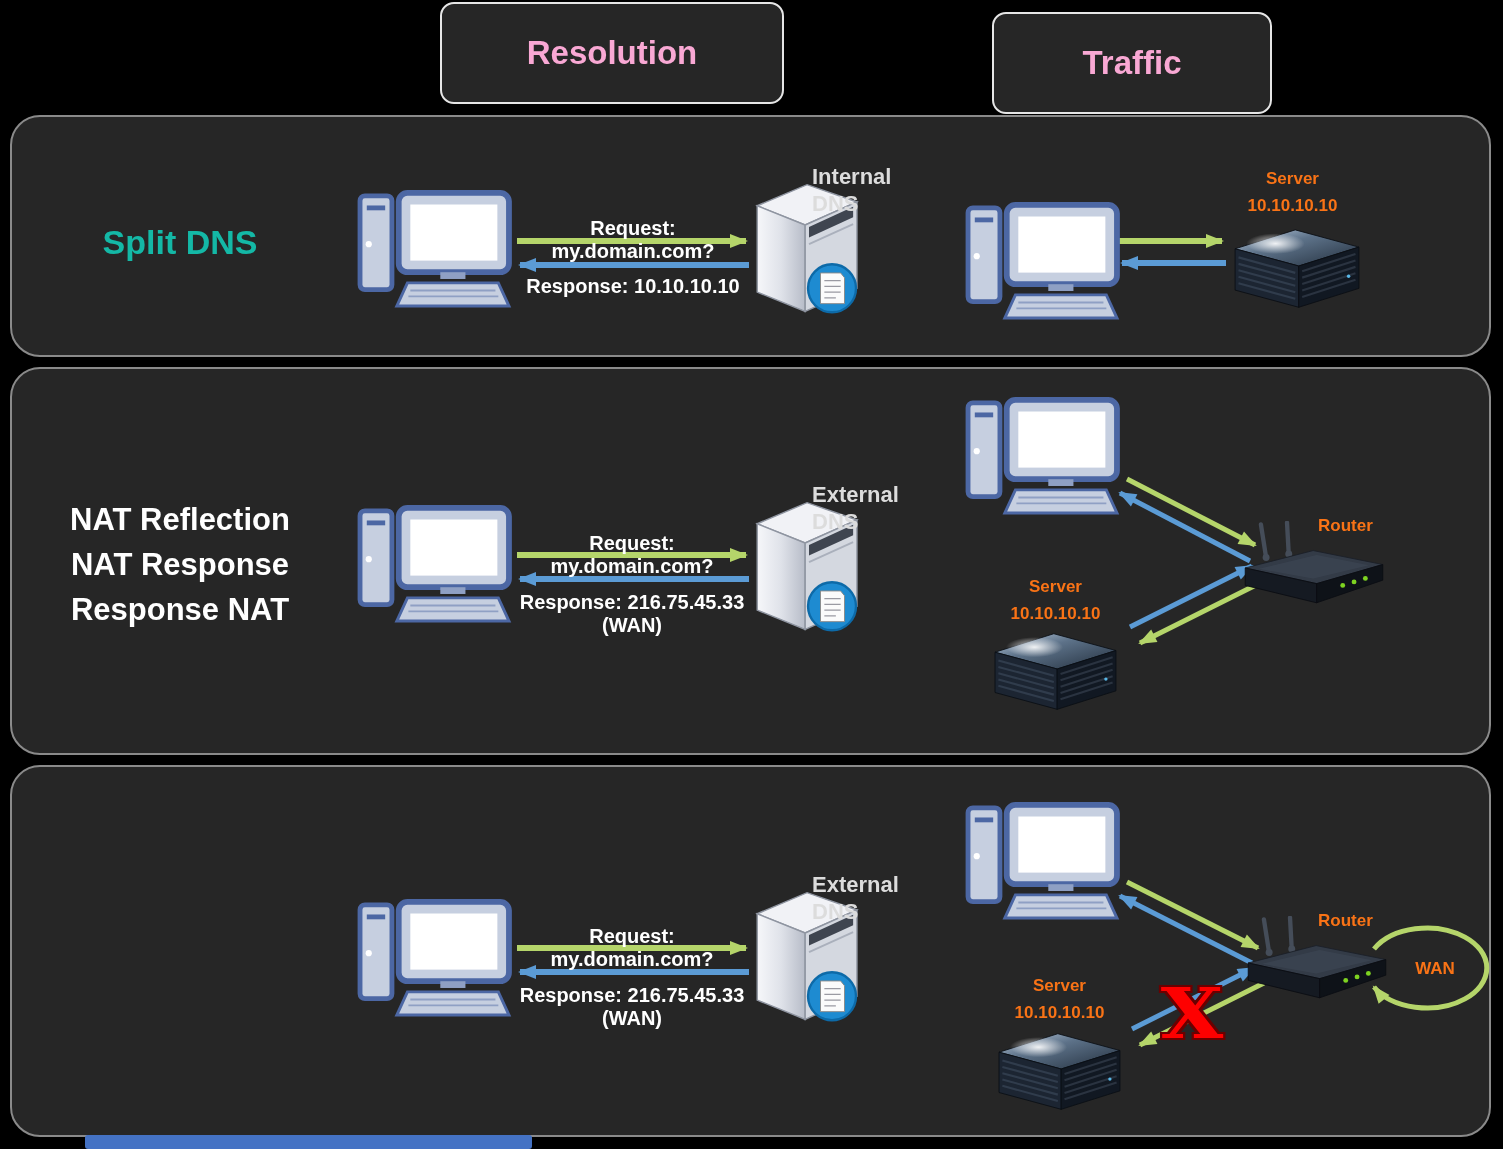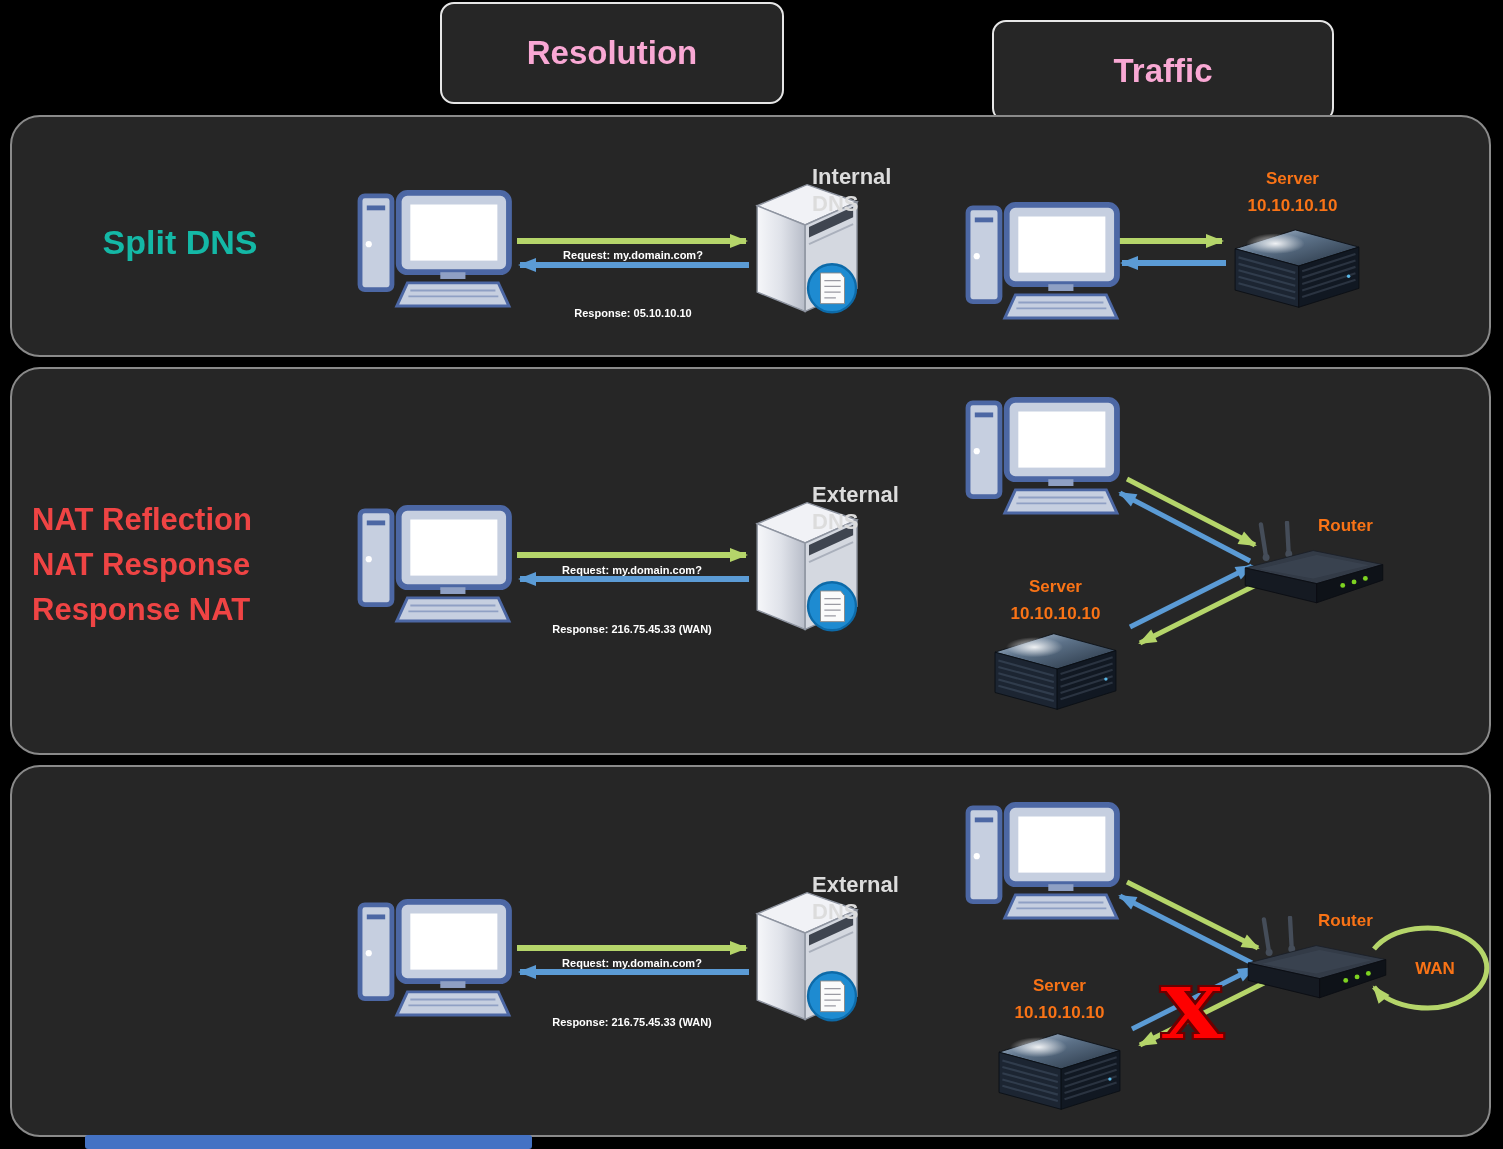--- a/index.html
+++ b/index.html
@@ -6,22 +6,22 @@
   .stage{position:relative;width:1503px;height:1149px;background:#000;overflow:hidden;
          font-family:"Liberation Sans",sans-serif;}
   .header-box{position:absolute;background:#262626;border:2px solid #e6e6e6;border-radius:14px;
               color:#f9a8d4;font-weight:bold;font-size:33px;display:flex;align-items:center;
               justify-content:center;box-sizing:border-box;}
   .panel{position:absolute;left:10px;width:1481px;background:#262626;border:2px solid #8a8a8a;
          border-radius:30px;box-sizing:border-box;}
   .overlay{position:absolute;left:0;top:0;pointer-events:none;}
   .icon{position:absolute;}
   .row-title{position:absolute;color:#14b8a6;font-weight:bold;font-size:34px;text-align:center;}
-  .row-title-multi{position:absolute;color:#ef4444;font-weight:bold;font-size:31px;line-height:45px;}
-  .arrow-label{position:absolute;color:#fff;font-weight:bold;font-size:11px;text-align:center;margin-top:32px;}
+  .row-title-multi{position:absolute;color:#ffffff;font-weight:bold;font-size:31px;line-height:45px;text-align:center;}
+  .arrow-label{position:absolute;color:#fff;font-weight:bold;font-size:20px;text-align:center;}
   .dns-label{position:absolute;color:#dcdcdc;font-weight:bold;font-size:22px;line-height:27px;text-align:left;}
   .device-label{position:absolute;color:#f97316;font-weight:bold;font-size:17px;line-height:27px;text-align:center;}
   .blocked-x{position:absolute;color:#fe0000;font-weight:bold;font-size:70px;line-height:80px;
              font-family:"DejaVu Serif",serif;text-align:center;transform:scaleX(1.15);
              text-shadow:2px 2px 0 #6a0000,-2px -2px 0 #6a0000,2px -2px 0 #6a0000,-2px 2px 0 #6a0000;z-index:5;}
   .bottom-bar{position:absolute;background:#4472c4;border-radius:3px;}
 </style>
 </head>
 <body>
 
@@ -106,40 +106,40 @@
         <circle cx="118" cy="74" r="2.8" fill="#7ed321"></circle>
         <circle cx="131" cy="70" r="2.8" fill="#7ed321"></circle>
         <circle cx="144" cy="66" r="2.8" fill="#7ed321"></circle>
       </symbol>
     </defs>
   </svg>
 
   <div class="header-box" style="left:440px;top:2px;width:344px;height:102px;">
     <span>Resolution</span>
   </div>
-  <div class="header-box" style="left:992px;top:20px;width:342px;height:102px;">
+  <div class="header-box" style="left:992px;top:12px;width:280px;height:102px;">
     <span>Traffic</span>
   </div>
 
   <div class="panel" style="top:115px;height:242px;">
     <svg class="overlay" width="1481" height="242">
       <line x1="505" y1="124" x2="734" y2="124" stroke="#b5d56a" stroke-width="6" marker-end="url(#ah-green)"></line>
       <line x1="737" y1="148" x2="508" y2="148" stroke="#5b9bd5" stroke-width="6" marker-end="url(#ah-blue)"></line>
       <line x1="1106" y1="124" x2="1210" y2="124" stroke="#b5d56a" stroke-width="6" marker-end="url(#ah-green)"></line>
       <line x1="1214" y1="146" x2="1110" y2="146" stroke="#5b9bd5" stroke-width="6" marker-end="url(#ah-blue)"></line>
     </svg>
 
     <div class="row-title" style="left:28px;top:106px;width:280px;">Split DNS</div>
 
     <svg class="icon" style="left:345px;top:73px;width:155px;height:118px;" viewBox="0 0 160 122">
         <use href="#sym-computer"></use>
       </svg>
 
     <div class="arrow-label" style="left:505px;top:100px;width:232px;">Request: my.domain.com?</div>
-    <div class="arrow-label" style="left:505px;top:158px;width:232px;">Response: 05.10.10.10</div>
+    <div class="arrow-label" style="left:505px;top:158px;width:232px;">Response: 10.10.10.10</div>
 
     <svg class="icon" style="left:738px;top:60px;width:118px;height:142px;" viewBox="0 0 120 148">
         <use href="#sym-dns"></use>
       </svg>
     <div class="dns-label" style="left:800px;top:46px;width:120px;">
       <div>Internal</div>
       <div>DNS</div>
     </div>
 
     <svg class="icon" style="left:953px;top:85px;width:155px;height:118px;" viewBox="0 0 160 122">

